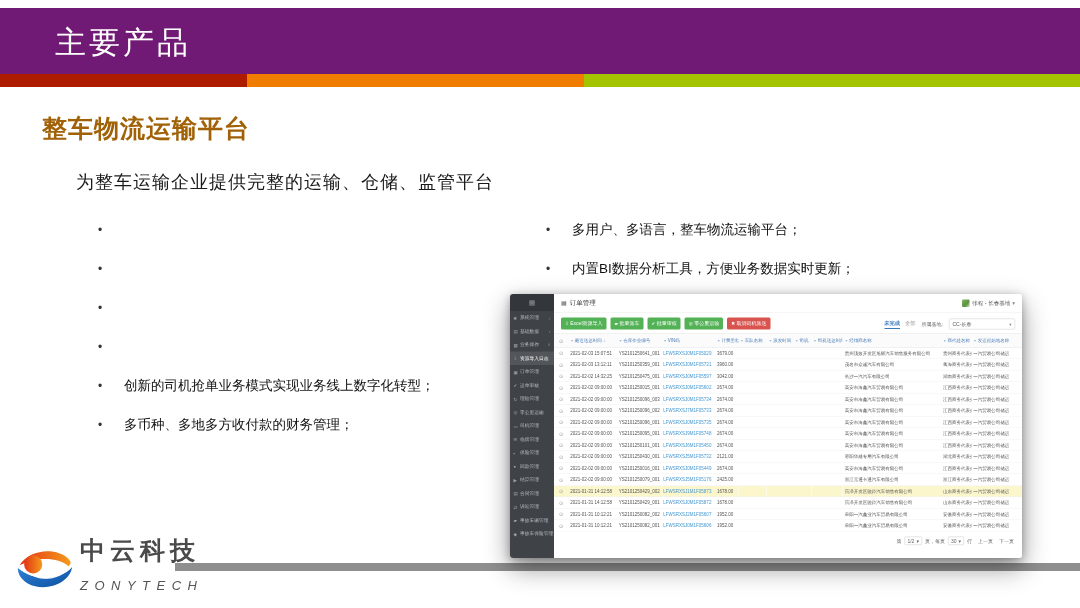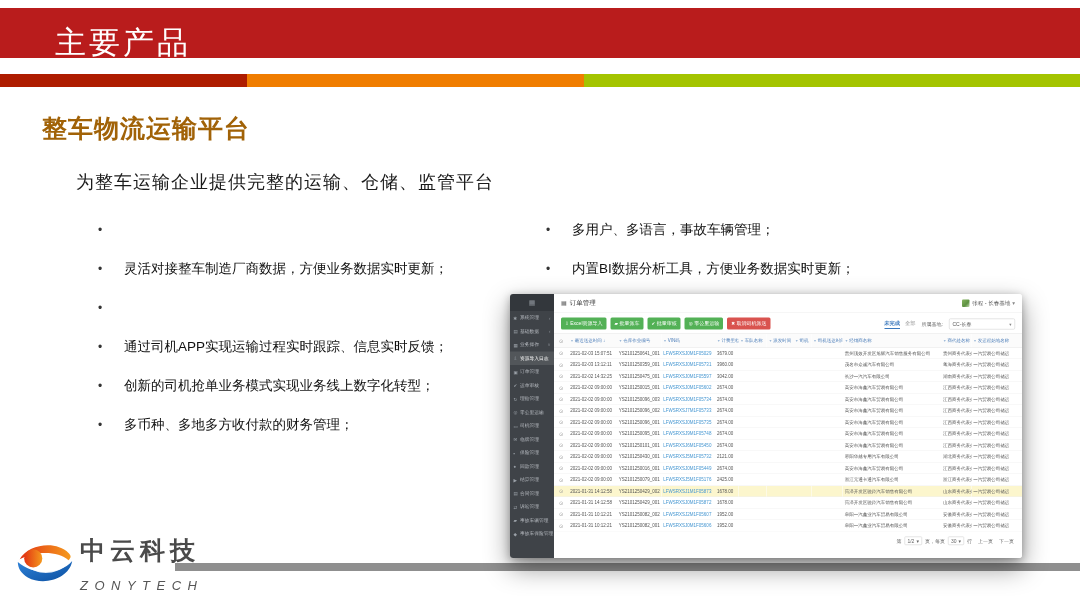--- a/index.html
+++ b/index.html
@@ -1,37 +1,37 @@
 <!DOCTYPE html>
 <html><head>
 <meta charset="utf-8">
 <style>
   html,body{margin:0;padding:0;background:#fff;font-family:"Liberation Sans","DejaVu Sans",sans-serif;}
   .slide{position:relative;width:1080px;height:608px;background:#fff;overflow:hidden;}
 
   
-  .band{position:absolute;left:0;top:8px;width:1080px;height:50px;background:#b91c1c;}
+  .band{position:absolute;left:0;top:8px;width:1080px;height:79px;background:#701a75;}
   .band .title{position:absolute;left:55px;top:14px;color:#fff;font-size:31px;letter-spacing:3px;font-weight:400;}
   .stripe{position:absolute;left:0;top:74px;height:13px;width:1080px;display:flex;}
   .stripe .seg1{width:247px;height:100%;}
   .stripe .seg2{width:337px;height:100%;}
   .stripe .seg3{flex:1;height:100%;}
 
   
   .section-title{position:absolute;left:42px;top:112px;font-size:25px;font-weight:bold;color:#a16207;letter-spacing:1px;}
   .subtitle{position:absolute;left:76px;top:170px;font-size:18px;color:#1a1a1a;letter-spacing:1px;}
   ul.bullets{position:absolute;margin:0;padding:0;list-style:none;}
   ul.bullets.left{left:98px;top:222px;width:440px;}
   ul.bullets.right{left:546px;top:222px;width:430px;}
   ul.bullets li{display:flex;margin-bottom:23px;font-size:13.5px;color:#111;line-height:16px;}
   ul.bullets li .dot{width:26px;flex:0 0 26px;color:#333;font-size:12px;}
 
   
   .bottom-rule{position:absolute;left:175px;top:563px;width:905px;height:8px;background:#8f8f8f;}
-  .logo{position:absolute;left:16px;top:537px;display:flex;align-items:flex-start;}
+  .logo{position:absolute;left:16px;top:537px;display:flex;align-items:flex-end;}
   .logo .mark{width:58px;height:50px;}
   .logo .words{margin-left:6px;}
   .logo .cn{font-size:25px;font-weight:bold;color:#4a4a4a;letter-spacing:5px;line-height:26px;}
   .logo .en{font-size:13px;color:#555;letter-spacing:6.5px;margin-top:15px;font-style:italic;}
 
   
   .shot{position:absolute;left:510px;top:294px;width:512px;height:264px;background:#fff;border-radius:3px;
         box-shadow:0 10px 26px rgba(0,0,0,.42),0 2px 8px rgba(0,0,0,.28);z-index:5;overflow:hidden;}
   .app{width:1024px;height:528px;transform:scale(0.5);transform-origin:0 0;background:#fff;display:flex;
        font-size:10px;color:#555;}
@@ -98,42 +98,40 @@
 
   <div class="section-title">整车物流运输平台</div>
   <div class="subtitle">为整车运输企业提供完整的运输、仓储、监管平台</div>
 
   <ul class="bullets left">
       <li>
         <span class="dot">•</span>
       </li>
       <li>
         <span class="dot">•</span>
-        <span>灵活对接整车制造厂商数据，方便业务数据实时更新；</span>
-      </li>
-      <li>
-        <span class="dot">•</span>
-      </li>
-      <li>
-        <span class="dot">•</span>
-        <span>通过司机APP实现运输过程实时跟踪、信息实时反馈；</span>
+      </li>
+      <li>
+        <span class="dot">•</span>
+      </li>
+      <li>
+        <span class="dot">•</span>
       </li>
       <li>
         <span class="dot">•</span>
         <span>创新的司机抢单业务模式实现业务线上数字化转型；</span>
       </li>
       <li>
         <span class="dot">•</span>
         <span>多币种、多地多方收付款的财务管理；</span>
       </li>
     </ul>
   <ul class="bullets right">
       <li>
         <span class="dot">•</span>
-        <span>多用户、多语言，事故车辆管理；</span>
+        <span>多用户、多语言，整车物流运输平台；</span>
       </li>
       <li>
         <span class="dot">•</span>
         <span>内置BI数据分析工具，方便业务数据实时更新；</span>
       </li>
     </ul>
 
   <div class="bottom-rule"></div>
   <div class="logo">
     <svg class="mark" viewBox="0 0 64 54">

